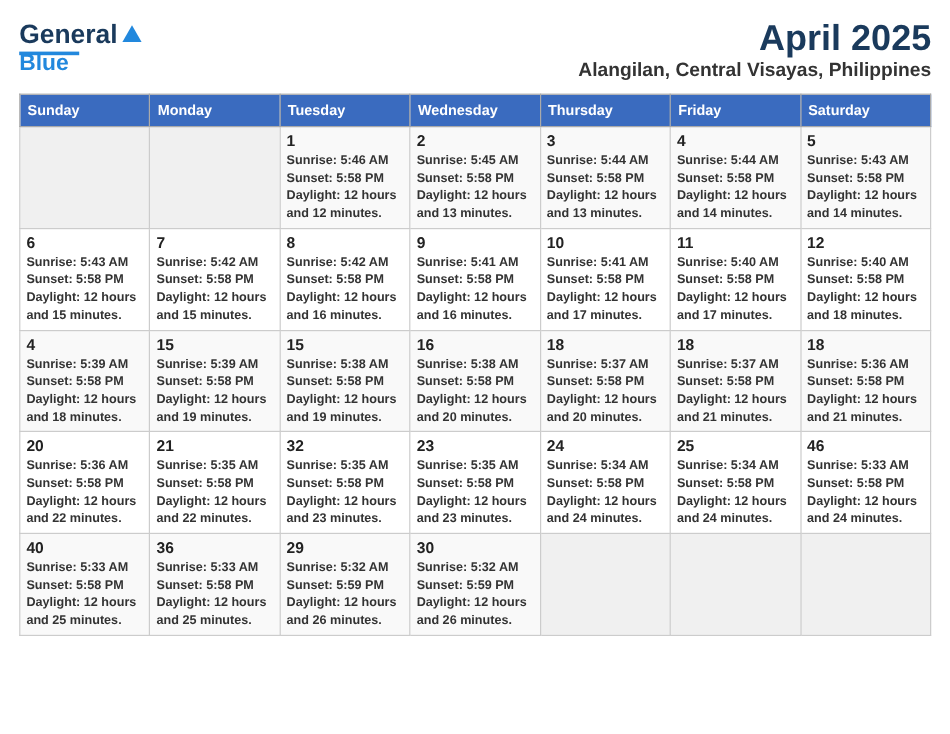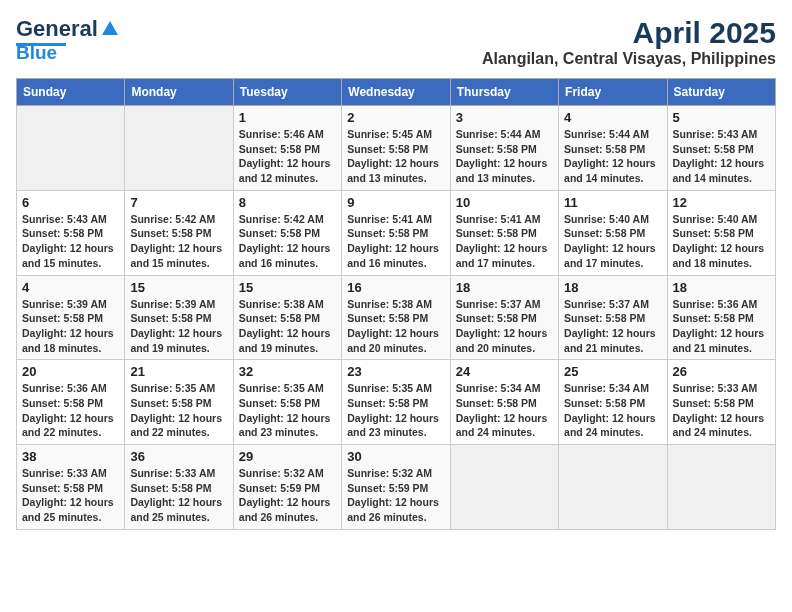--- a/index.html
+++ b/index.html
@@ -214,27 +214,27 @@
         </td>
         <td>
           <span class="day-num">24</span>
           <div class="day-info">Sunrise: 5:34 AM<br>Sunset: 5:58 PM<br>Daylight: 12 hours and 24 minutes.</div>
         </td>
         <td>
           <span class="day-num">25</span>
           <div class="day-info">Sunrise: 5:34 AM<br>Sunset: 5:58 PM<br>Daylight: 12 hours and 24 minutes.</div>
         </td>
         <td>
-          <span class="day-num">26</span>
+          <span class="day-num">46</span>
           <div class="day-info">Sunrise: 5:33 AM<br>Sunset: 5:58 PM<br>Daylight: 12 hours and 24 minutes.</div>
         </td>
       </tr>
       <tr>
         <td>
-          <span class="day-num">38</span>
+          <span class="day-num">40</span>
           <div class="day-info">Sunrise: 5:33 AM<br>Sunset: 5:58 PM<br>Daylight: 12 hours and 25 minutes.</div>
         </td>
         <td>
           <span class="day-num">36</span>
           <div class="day-info">Sunrise: 5:33 AM<br>Sunset: 5:58 PM<br>Daylight: 12 hours and 25 minutes.</div>
         </td>
         <td>
           <span class="day-num">29</span>
           <div class="day-info">Sunrise: 5:32 AM<br>Sunset: 5:59 PM<br>Daylight: 12 hours and 26 minutes.</div>
         </td>

